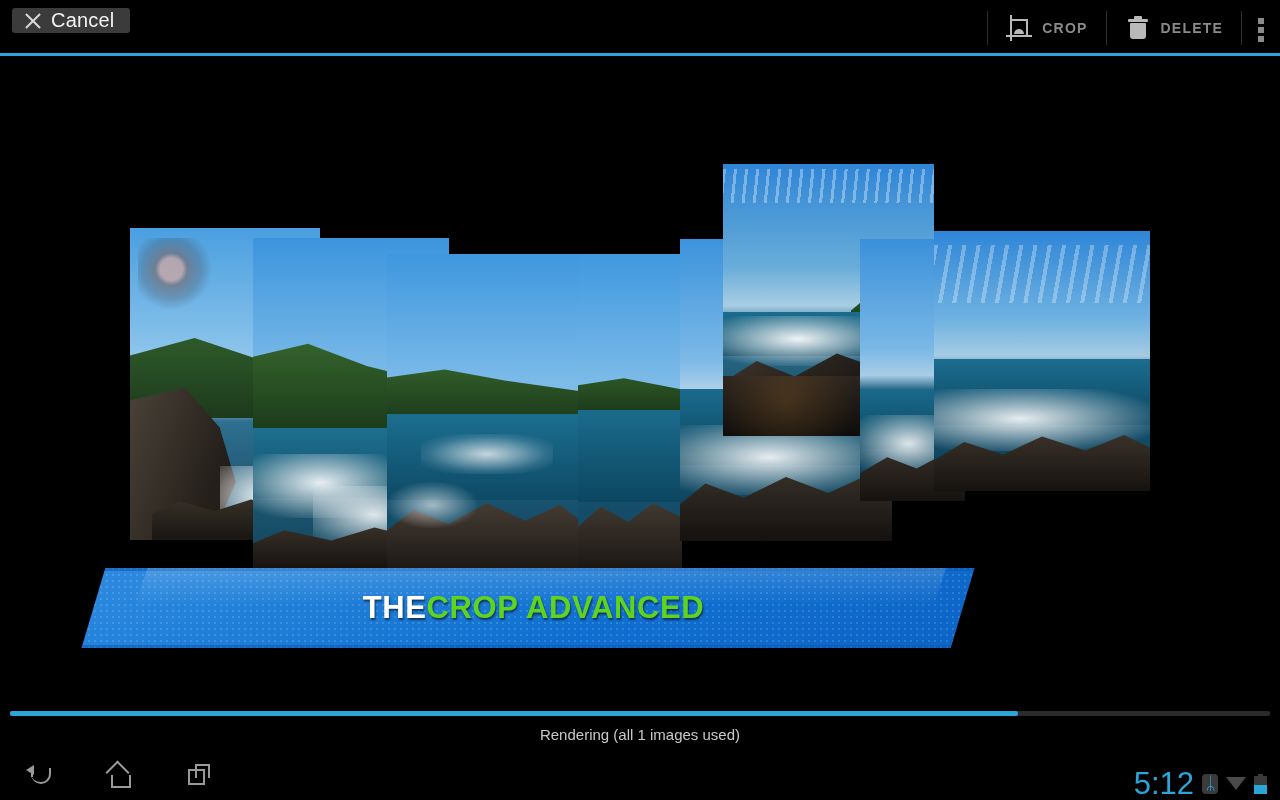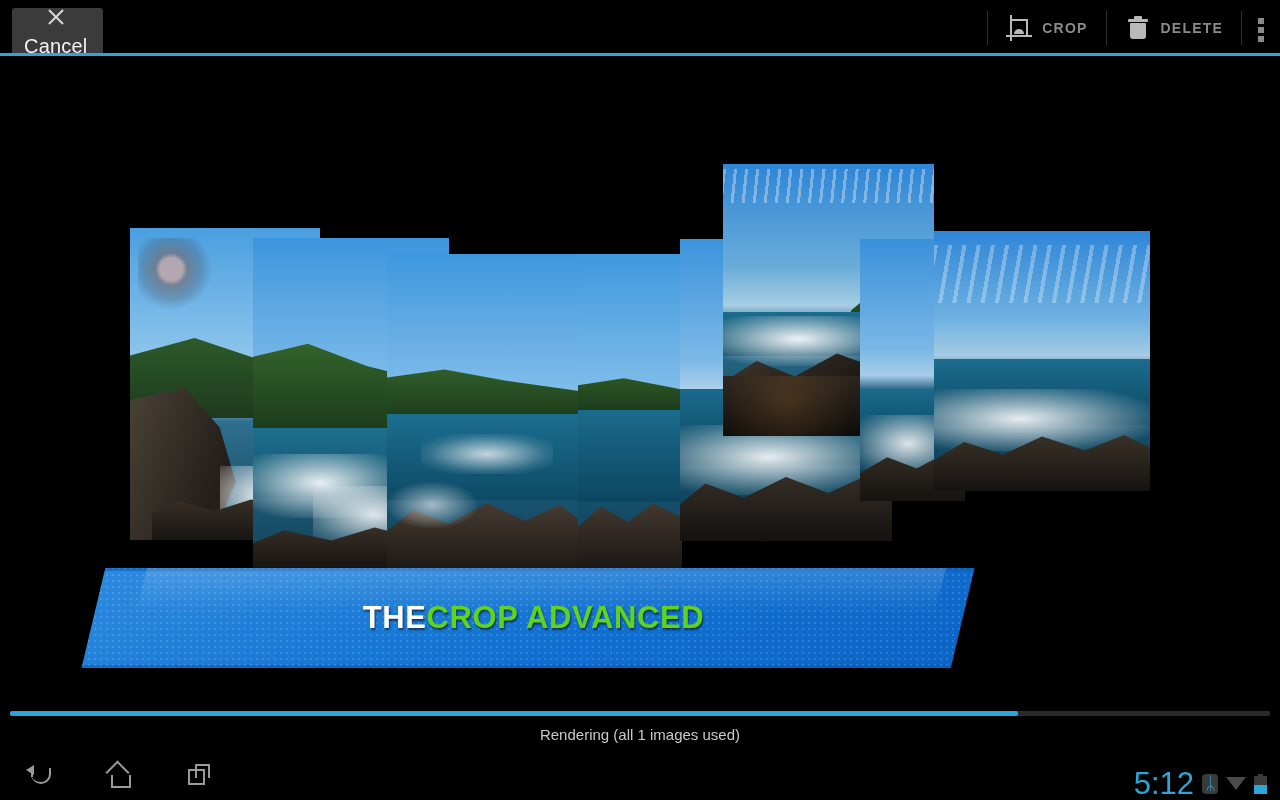--- a/index.html
+++ b/index.html
@@ -13,24 +13,24 @@
   
   #action-bar{
     position:absolute; left:0; top:0; width:1280px; height:56px;
     background:#000;
   }
   #action-bar .bar-underline{
     position:absolute; left:0; bottom:0; width:100%; height:3px;
     background:#2aa6d8;
   }
   #cancel-button{
-    position:absolute; left:12px; top:8px; height:48px;
+    position:absolute; left:12px; top:8px; height:25px;
     display:flex; align-items:center; gap:9px;
     padding:0 16px 0 12px;
-    background:#3b3b3b; border-radius:3px; cursor:pointer;flex-direction:column;
+    background:#3b3b3b; border-radius:3px; cursor:pointer;
   }
   #cancel-button .x-ico{ width:18px; height:18px; position:relative; flex:0 0 auto; }
   #cancel-button .x-ico:before,#cancel-button .x-ico:after{
     content:""; position:absolute; left:-1px; top:8px; width:20px; height:2px;
     background:#d8d8d8;
   }
   #cancel-button .x-ico:before{ transform:rotate(45deg); }
   #cancel-button .x-ico:after{ transform:rotate(-45deg); }
   #cancel-button .lbl{ font-size:20px; color:#f2f2f2; letter-spacing:.2px; }
 
@@ -90,21 +90,21 @@
   .tile{ position:absolute; overflow:hidden; }
   .tile .sky, .tile .sea, .tile .land, .tile .rock, .tile .foam{ position:absolute; }
   .tile .sky{ left:0; top:0; width:100%; height:100%; }
   .tile .sea{ left:0; width:100%; }
   .tile .land{ }
   .tile .rock{ }
   .tile .foam{ }
 
   
   #promo-banner{
-    position:absolute; left:76px; top:568px; width:915px; height:100px;
+    position:absolute; left:76px; top:568px; width:915px; height:80px;
   }
   #promo-banner .shape{
     position:absolute; inset:0;
     background:
       radial-gradient(circle at 1px 1px, rgba(255,255,255,.14) 1px, transparent 1.2px) 0 0/6px 6px,
       linear-gradient(160deg,#2f8be0 0%, #1f7fd8 28%, #0f6fd0 60%, #0c63c4 100%);
     clip-path: polygon(3.2% 0%, 98.2% 0%, 95.6% 100%, 0.6% 100%);
     border-radius:6px;
     box-shadow: inset 0 0 0 3px rgba(10,90,180,.55);
   }

